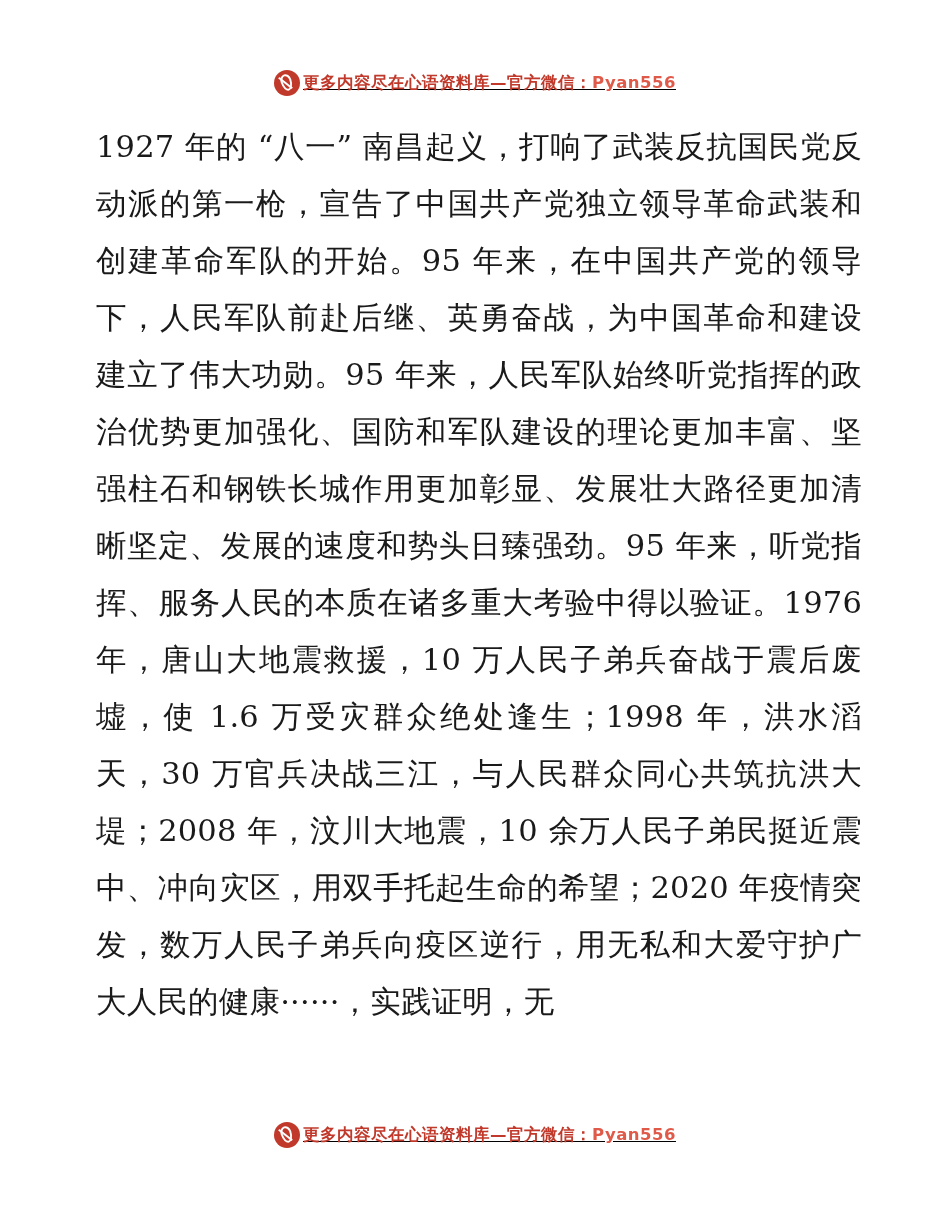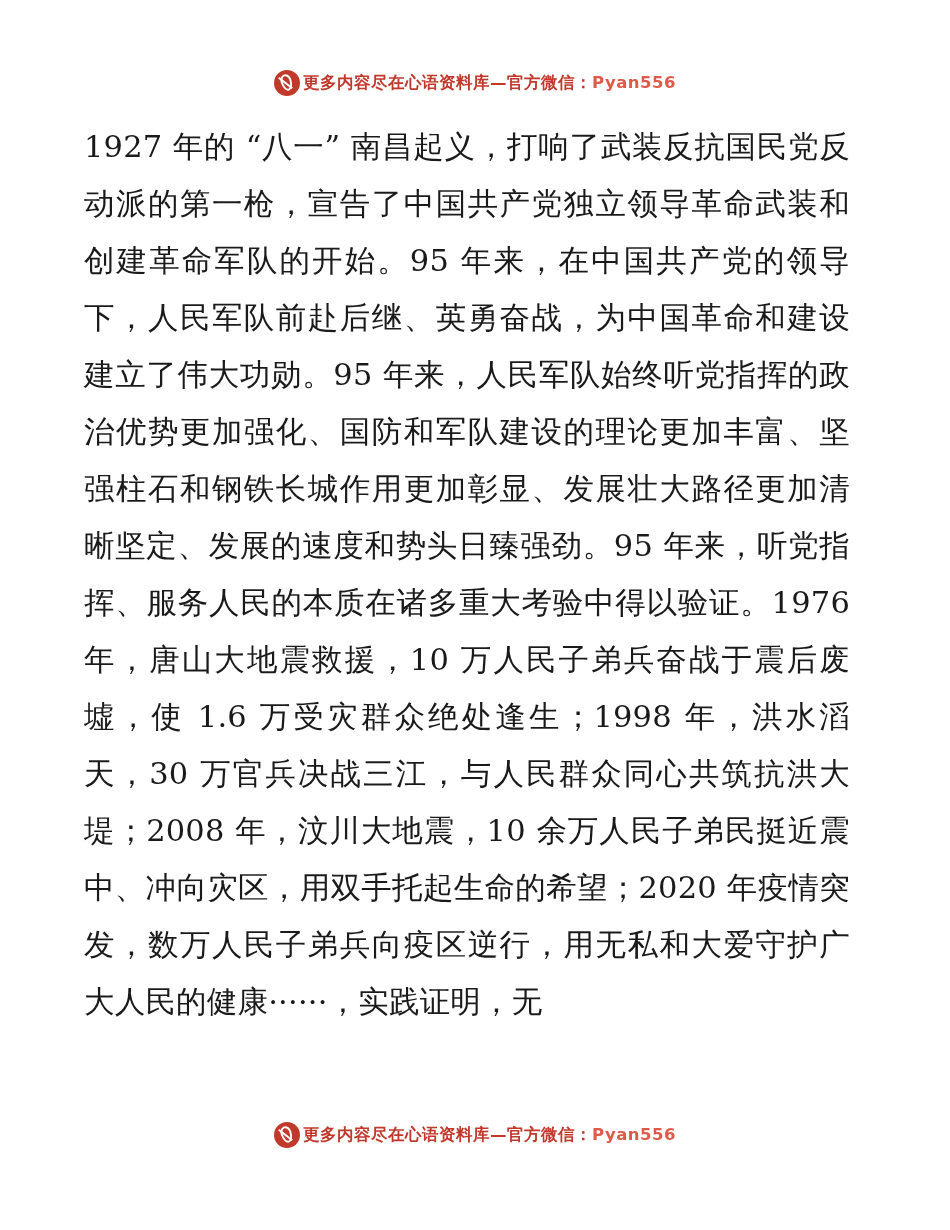--- a/index.html
+++ b/index.html
@@ -23,20 +23,21 @@
   }
 
   
   .watermark {
     display: flex;
     align-items: center;
     justify-content: center;
     gap: 3px;
     width: 100%;
     box-sizing: border-box;
+    text-decoration: underline;
   }
   .watermark-top {
     position: absolute;
     top: 70px;
     left: 0;
   }
   .watermark-bottom {
     position: absolute;
     top: 1122px;
     left: 0;
@@ -84,21 +85,21 @@
     color: #c0392b;
   }
   .wm-text .wm-wechat-id {
     color: #e05a4a;
   }
 
   
   .doc-body {
     position: absolute;
     top: 118px;
-    left: 84px;
+    left: 96px;
     width: 766px;
     font-family: "DejaVu Serif", "Liberation Serif", serif;
     font-size: 30.5px;
     line-height: 57px;
     color: #1a1a1a;
     text-align: justify;
     text-justify: inter-character;
     letter-spacing: 0.2px;
   }
   .doc-body p {

